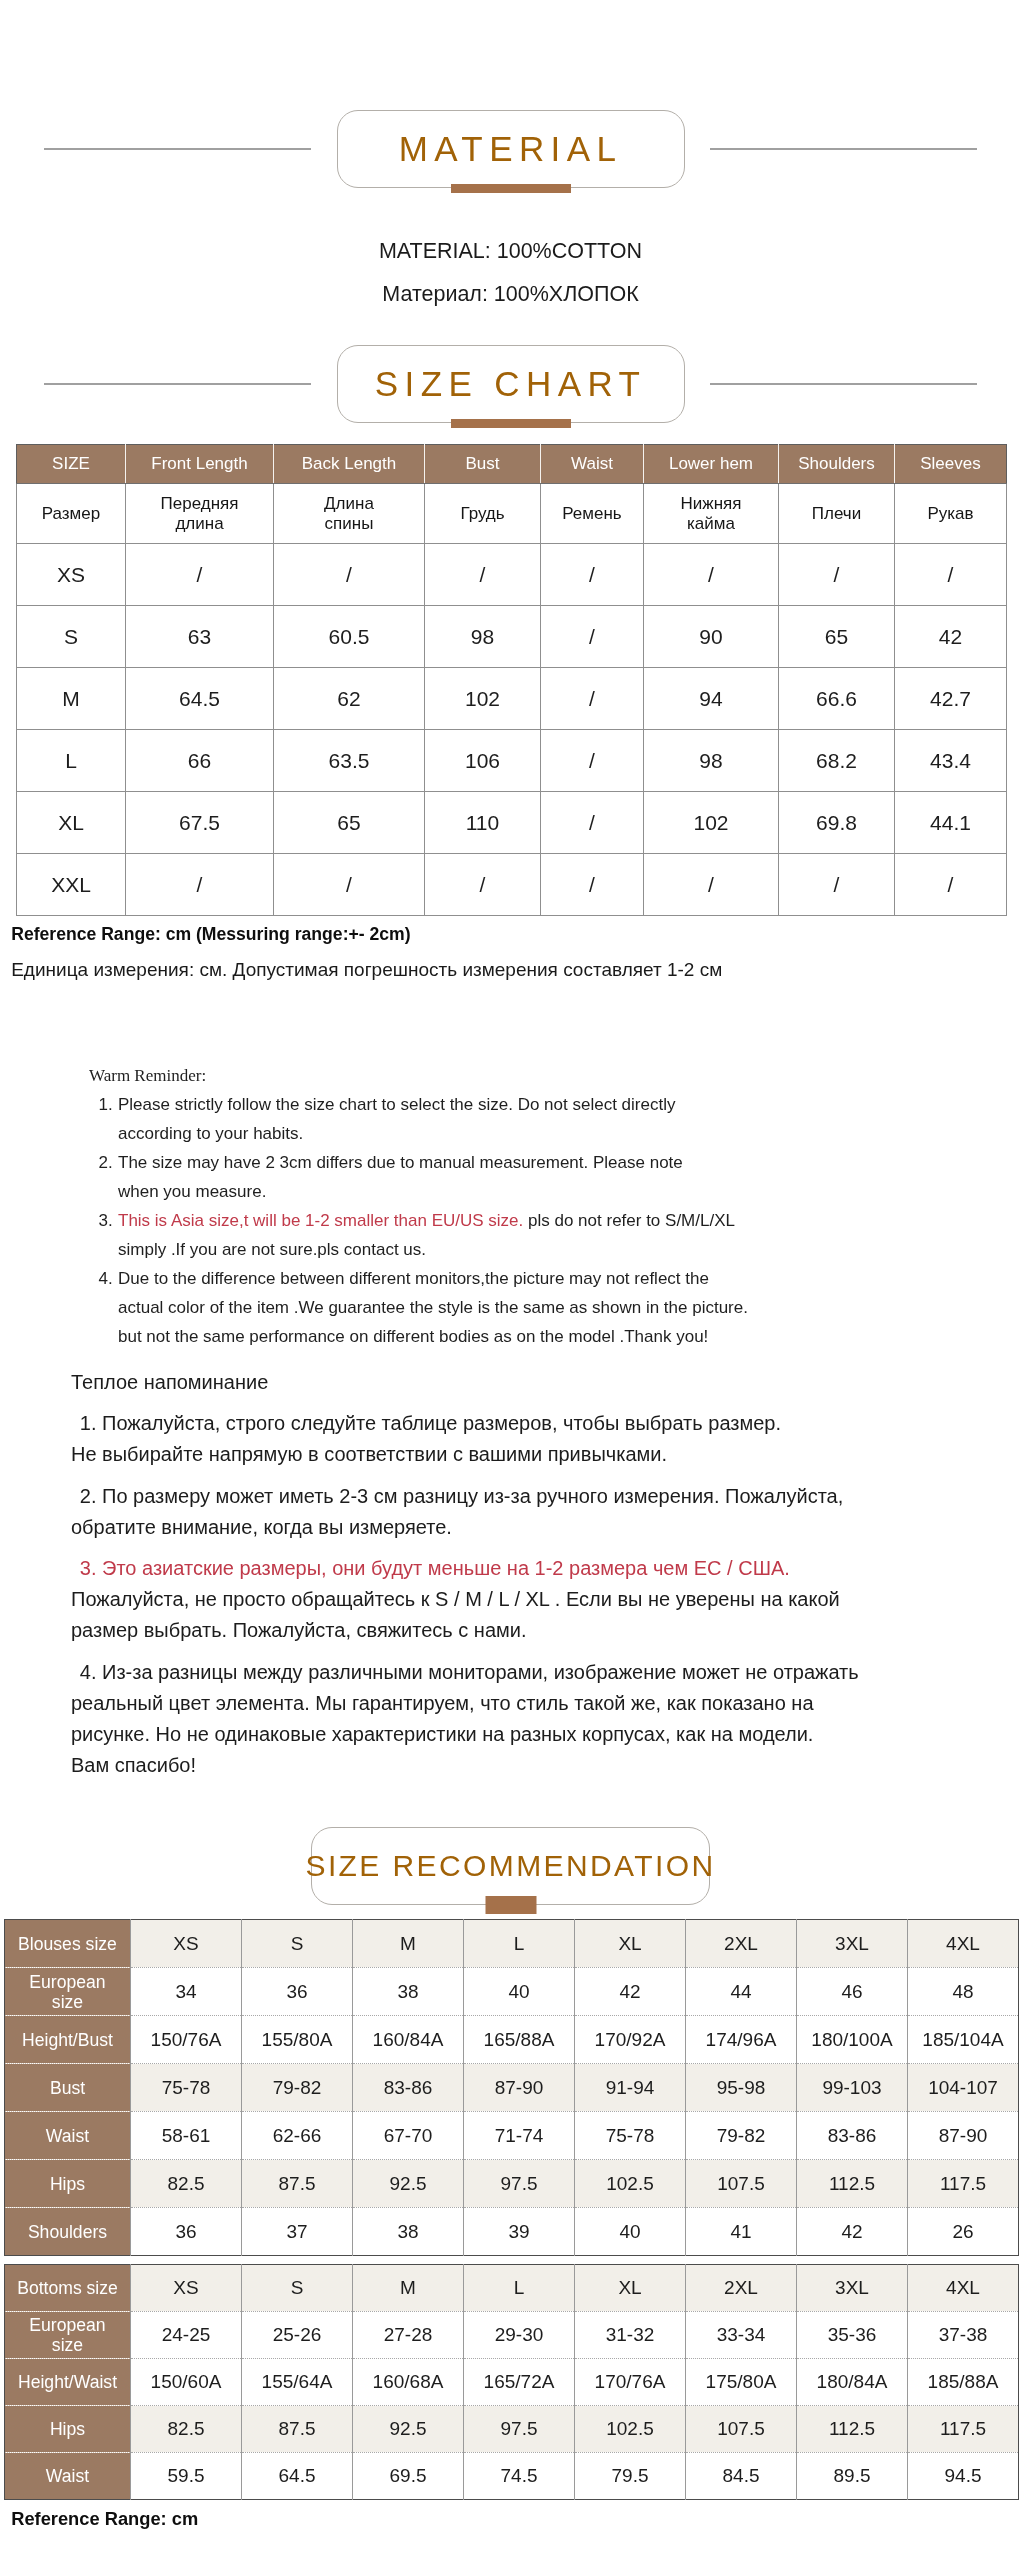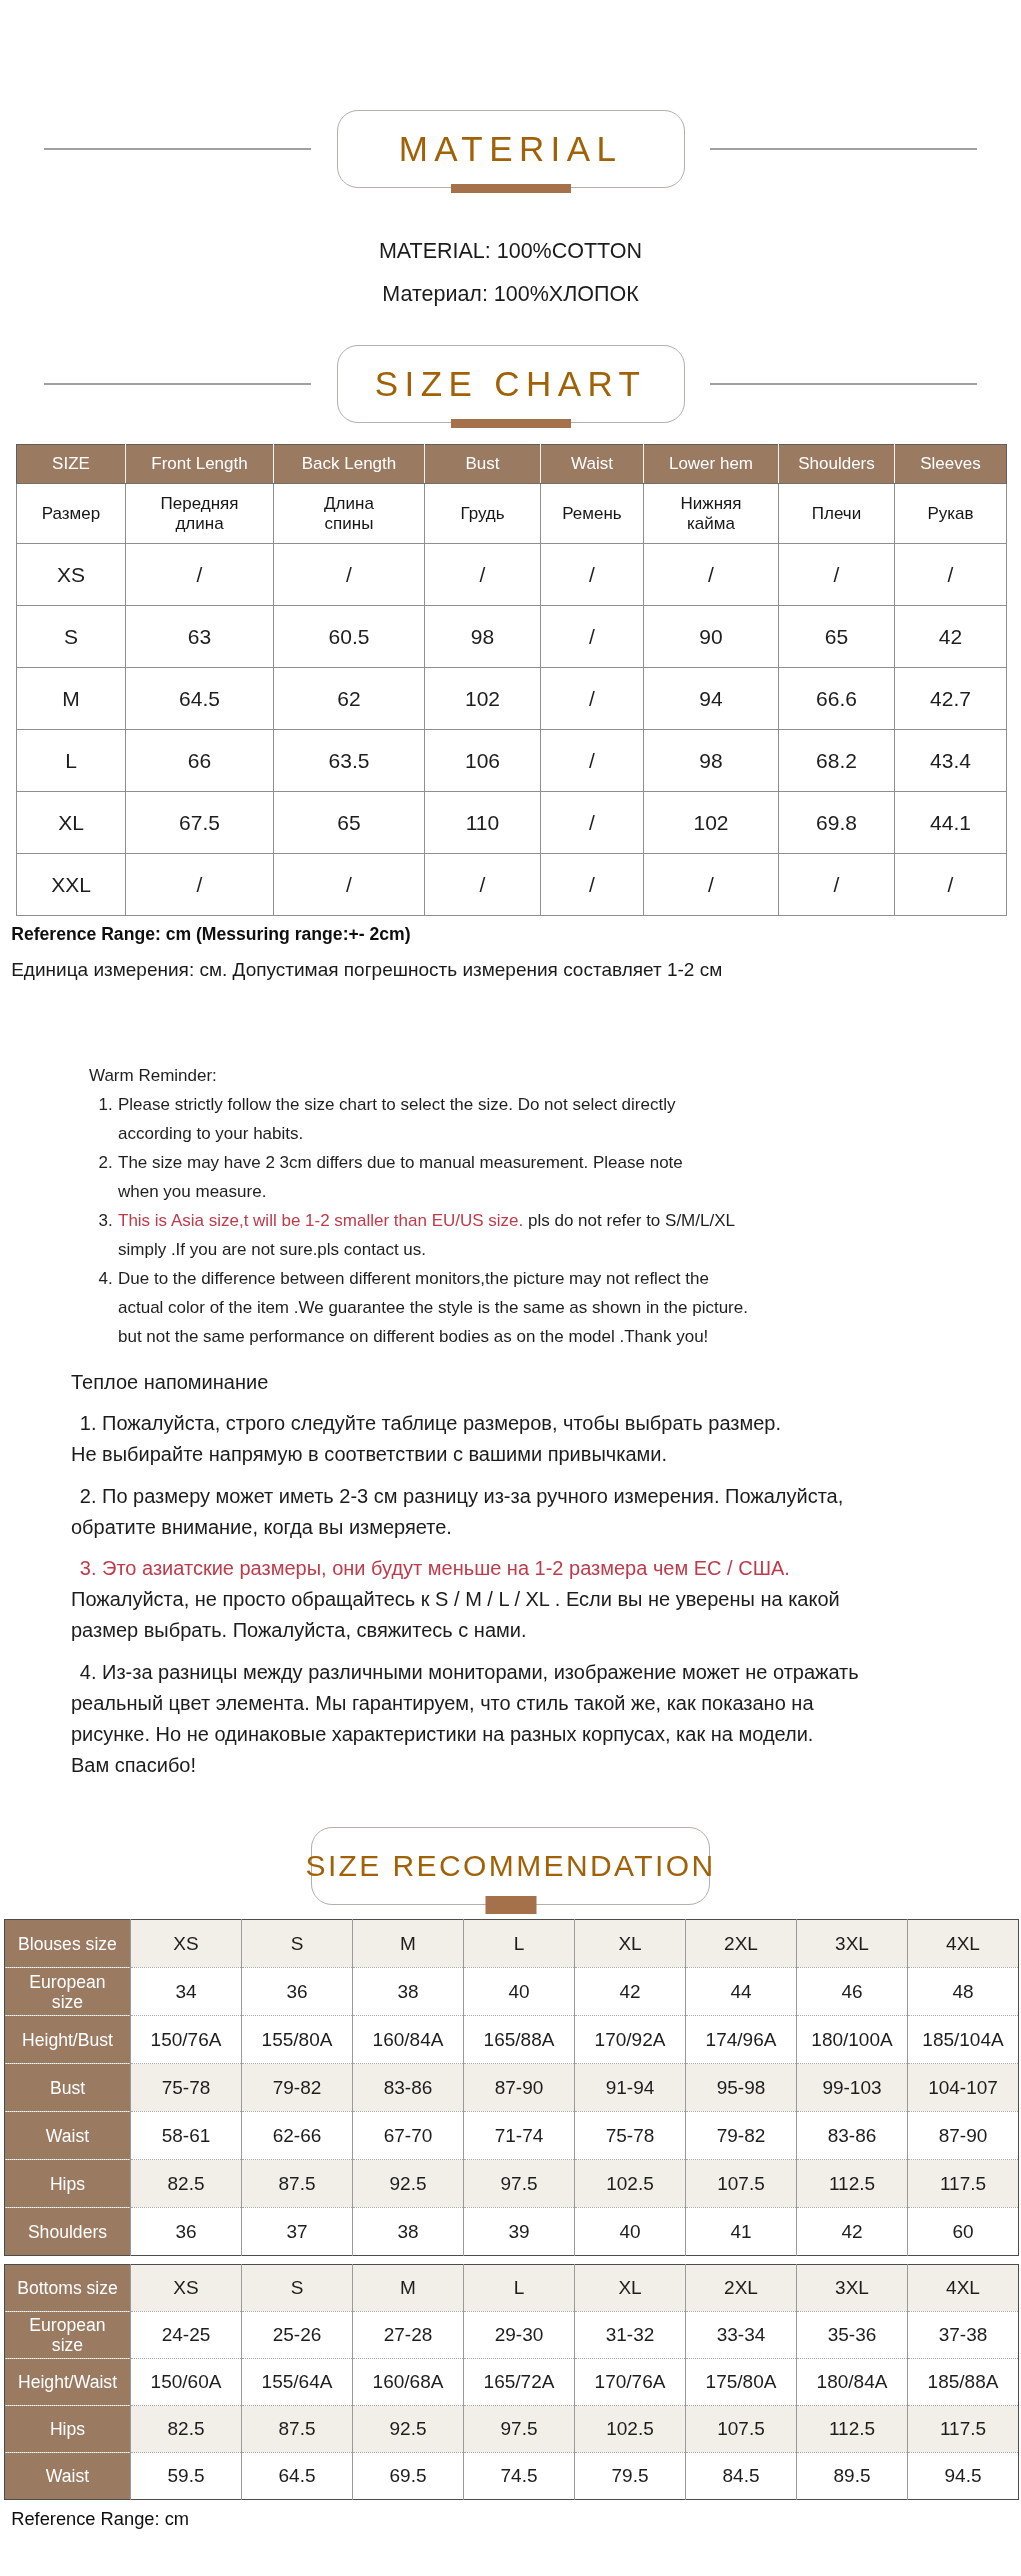--- a/index.html
+++ b/index.html
@@ -36,26 +36,26 @@
   #size-chart td{border:0.8px solid #8f8f8f;overflow:hidden;padding:0 1.6px;}
   #size-chart tr.hdr td{background:#9b7a62;color:#fff;font-size:17px;height:38px;
     border:none;border-left:1.6px solid #f5f2ee;border-bottom:1.6px solid #6f6f6f;}
   #size-chart tr.hdr td:first-child{border-left:none;}
   #size-chart tr.ru td{font-size:17px;height:59px;white-space:pre-line;line-height:20px;color:#161616;}
   #size-chart tr.data td{font-size:21px;height:61px;color:#1d1d1d;}
 
   
   #ref1{position:absolute;top:924px;left:11.2px;font-size:17.6px;font-weight:bold;color:#0e0e0e;text-align:right;}
   #ref2{position:absolute;top:959px;left:11.2px;font-size:19px;color:#1a1a1a;}
-  #ref3{position:absolute;top:2508px;left:11.2px;font-size:18.3px;font-weight:normal;color:#0e0e0e;}
+  #ref3{position:absolute;top:2508px;left:11.2px;font-size:18.3px;font-weight:bold;color:#0e0e0e;}
 
   
   #wr{position:absolute;top:1061px;left:89px;width:750px;font-size:17px;line-height:29px;color:#1f1f1f;}
   #wr .wr-line{position:relative;padding-left:29px;}
-  #wr .wr-title{padding-left:0;}
+  #wr .wr-title{padding-left:0;font-family:Liberation Serif, serif;}
   #wr .num{position:absolute;left:9.6px;}
   .red{color:#c03a4a;}
 
   
   #rur{position:absolute;top:1367px;left:71px;width:894px;font-size:20px;line-height:31px;color:#1c1c1c;}
   #rur .ru-para{margin-top:10.4px;}
   #rur .ru-first{padding-left:8.8px;}
 
   
   .rec-table{position:absolute;left:4px;width:1013px;border-collapse:collapse;table-layout:fixed;
@@ -336,21 +336,21 @@
         </tr>
         <tr>
           <td class="label">Shoulders</td>
           <td>36</td>
           <td>37</td>
           <td>38</td>
           <td>39</td>
           <td>40</td>
           <td>41</td>
           <td>42</td>
-          <td>60</td>
+          <td>26</td>
         </tr>
       </tbody>
   </table>
 
   <table class="rec-table" id="bottoms">
     <colgroup>
       <col style="width:126px">
         <col style="width:111px">
         <col style="width:111px">
         <col style="width:111px">

